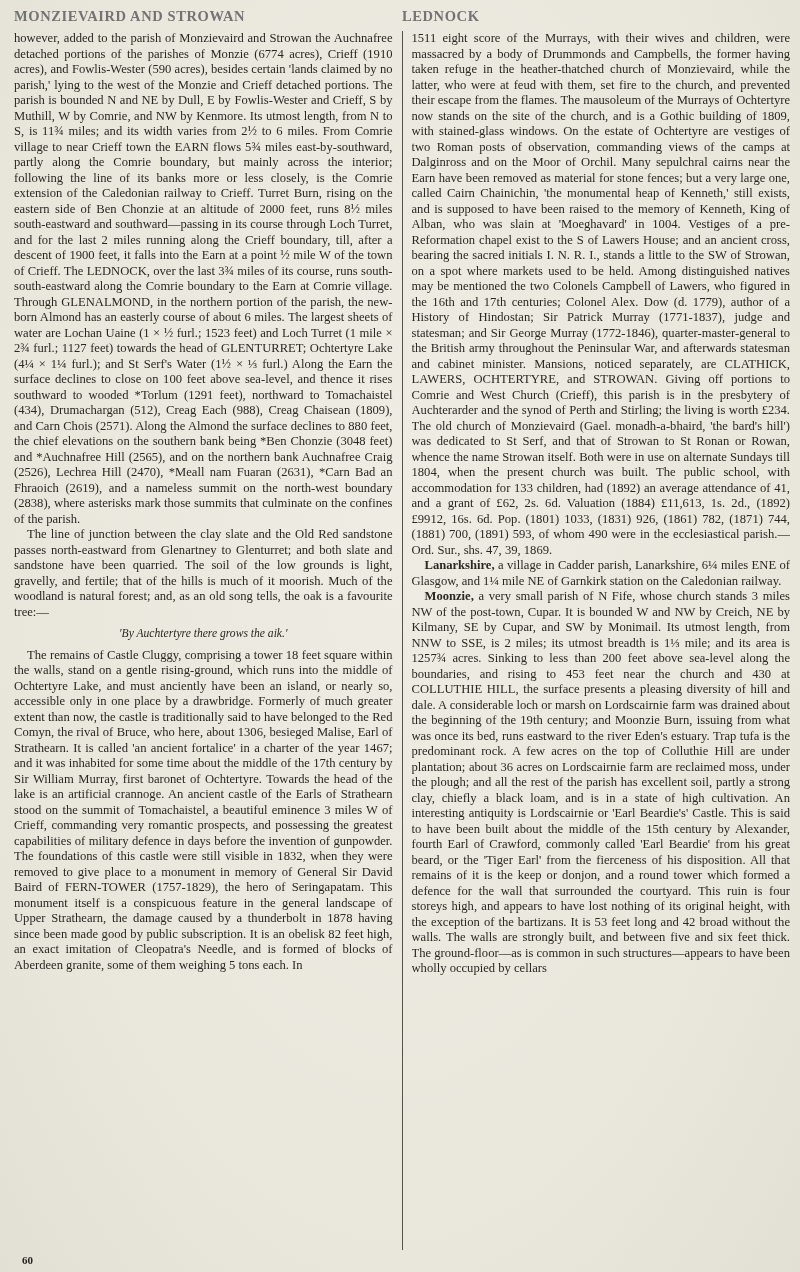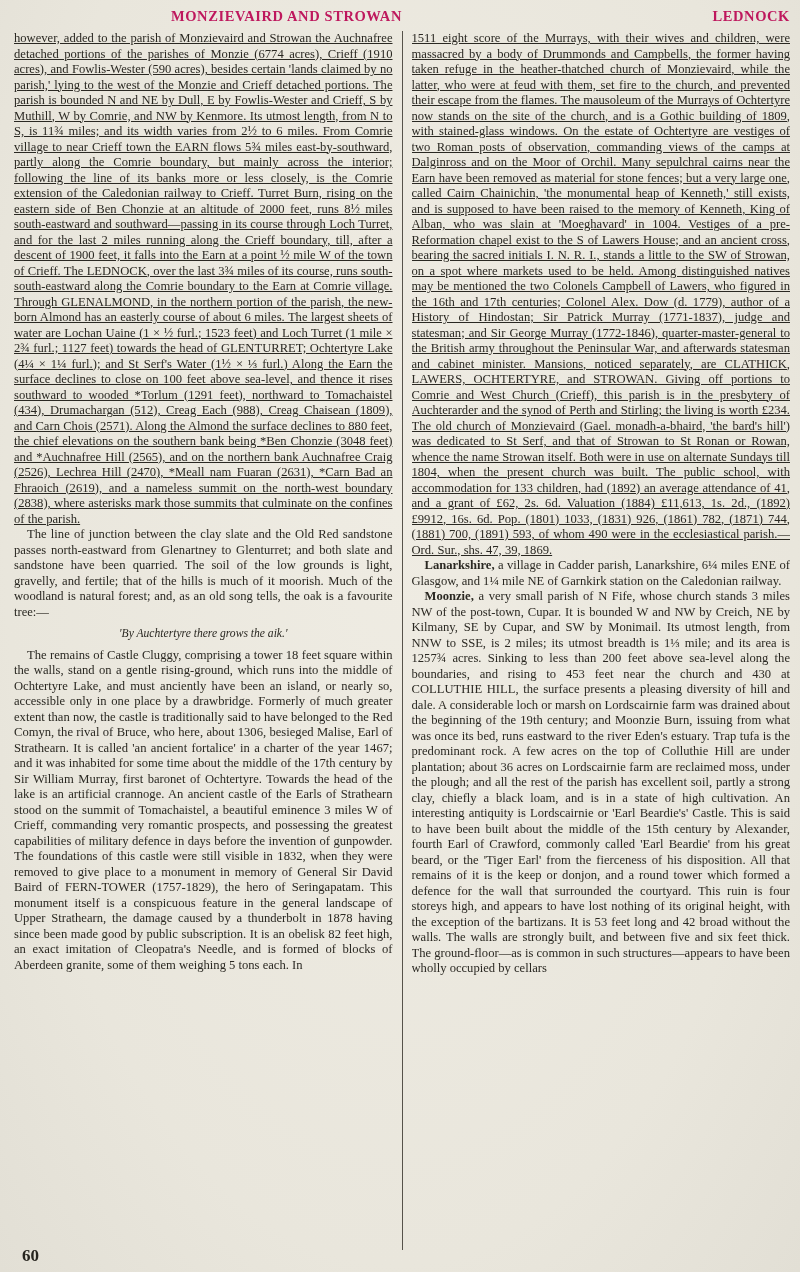--- a/index.html
+++ b/index.html
@@ -15,25 +15,25 @@
     color: #2a2822;
     overflow: hidden;
     position: relative;
   }
   .headers {
     display: flex;
     padding: 8px 10px 3px 14px;
   }
   .header {
     flex: 1;
-    text-align: right;
+    text-align: left;
     font-weight: bold;
     font-size: 14.5px;
     letter-spacing: 0.6px;
-    color: #be185d;
+    color: #737373;
   }
   .columns {
     display: flex;
     align-items: stretch;
     padding: 3px 10px 0 14px;
     height: 1222px;
     box-sizing: border-box;
     overflow: hidden;
   }
   .col {
@@ -47,38 +47,37 @@
     width: 1px;
     background: #56524a;
     margin: 0 9px;
   }
   .col p {
     margin: 0;
     text-indent: 13px;
   }
   .col p.noindent {
     text-indent: 0;
-    text-decoration: underline;
   }
   .col p.quote {
     text-indent: 0;
     text-align: center;
     font-size: 11.6px;
     margin: 6px 0;
     font-style: italic;
   }
   .entry-lead {
     font-weight: bold;
   }
   .page-number {
     position: absolute;
     left: 22px;
     bottom: 6px;
     font-weight: bold;
-    font-size: 17px;
+    font-size: 11px;
     color: #26241e;
   }
 </style>
 </head>
 <body>
 
 <div class="page">
 
   <div class="headers">
     <div class="header">MONZIEVAIRD AND STROWAN</div>

